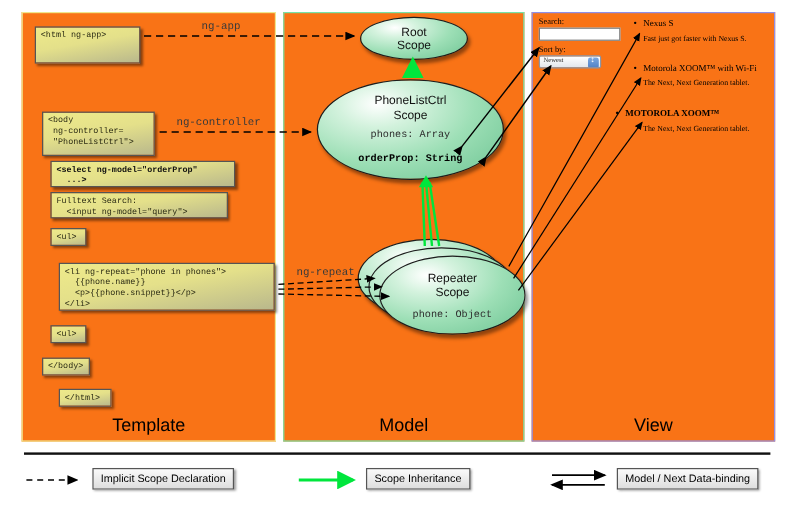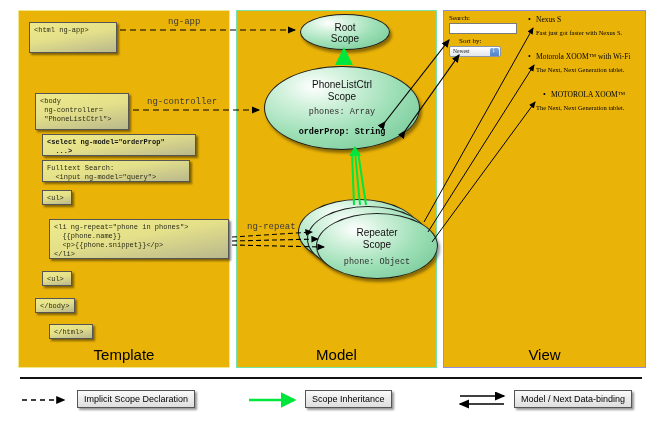--- a/index.html
+++ b/index.html
@@ -1,21 +1,21 @@
 <!DOCTYPE html>
 <html><head>
 <meta charset="utf-8">
 <style>
   html,body{margin:0;padding:0;background:#fff;}
   body{width:661px;height:425px;overflow:hidden;
        font-family:"Liberation Sans",sans-serif;}
   #stage{position:relative;width:661px;height:425px;}
 
   
-  .col{position:absolute;background:#eab308;box-sizing:border-box;}
+  .col{position:absolute;background:#f97316;box-sizing:border-box;}
   #col-template{left:18px;top:10px;width:212px;height:358px;border:1.5px solid #f0e68c;}
   #col-model{left:236px;top:10px;width:201px;height:358px;border:1.5px solid #76e3a8;}
   #col-view{left:443px;top:10px;width:203px;height:358px;border:1.5px solid #8f8fe8;}
   .col-label{position:absolute;bottom:4px;left:0;width:100%;text-align:center;
              font-size:15px;color:#000;}
 
   
   .codebox{position:absolute;box-sizing:border-box;
     border:1px solid #555;
     background:linear-gradient(170deg,#eeea8a 0%,#e4e08a 45%,#b9b88c 100%);
@@ -120,33 +120,33 @@
   <div class="ellipse" style="left:307px;top:206px;width:122px;height:66px;"></div>
   <div class="ellipse" style="left:316px;top:213px;width:122px;height:66px;">
     <div class="ell-title" style="top:13px;">Repeater</div>
     <div class="ell-title" style="top:25px;">Scope</div>
     <div class="ell-props" style="top:43px;">phone: Object</div>
   </div>
 
   <div id="viewpane">
     <div class="v-label" style="left:0;top:0;">Search:</div>
     <div class="v-input" style="left:0;top:9px;width:68px;height:11px;"></div>
-    <div class="v-label" style="left:0;top:23px;margin-left:10px;">Sort by:</div>
+    <div class="v-label" style="left:0;top:23px;">Sort by:</div>
     <div class="v-select" style="left:0;top:32px;width:52px;">
       <span>Newest</span>
       <span class="sbtn"></span>
     </div>
 
     <div class="bullet" style="left:87px;top:1px;">Nexus S</div>
     <div class="snippet" style="left:87px;top:15px;">Fast just got faster with Nexus S.</div>
 
     <div class="bullet" style="left:87px;top:38px;">Motorola XOOM™ with Wi-Fi</div>
     <div class="snippet" style="left:87px;top:52px;">The Next, Next Generation tablet.</div>
 
-    <div class="bullet" style="left:102px;top:76px;">MOTOROLA XOOM™</div>
+    <div class="bullet" style="left:72px;top:76px;font-weight:bold;">MOTOROLA XOOM™</div>
     <div class="snippet" style="left:87px;top:90px;">The Next, Next Generation tablet.</div>
   </div>
 
   <svg id="arrows">
     <defs>
       <marker id="ah" markerWidth="7" markerHeight="7" refX="6" refY="3" orient="auto" markerUnits="strokeWidth">
         <path d="M0,0 L7,3 L0,6 z" fill="#000"></path>
       </marker>
       <marker id="ahg" markerWidth="6" markerHeight="6" refX="5" refY="3" orient="auto" markerUnits="strokeWidth">
         <path d="M0,0 L6,3 L0,6 z" fill="#00e63c"></path>

